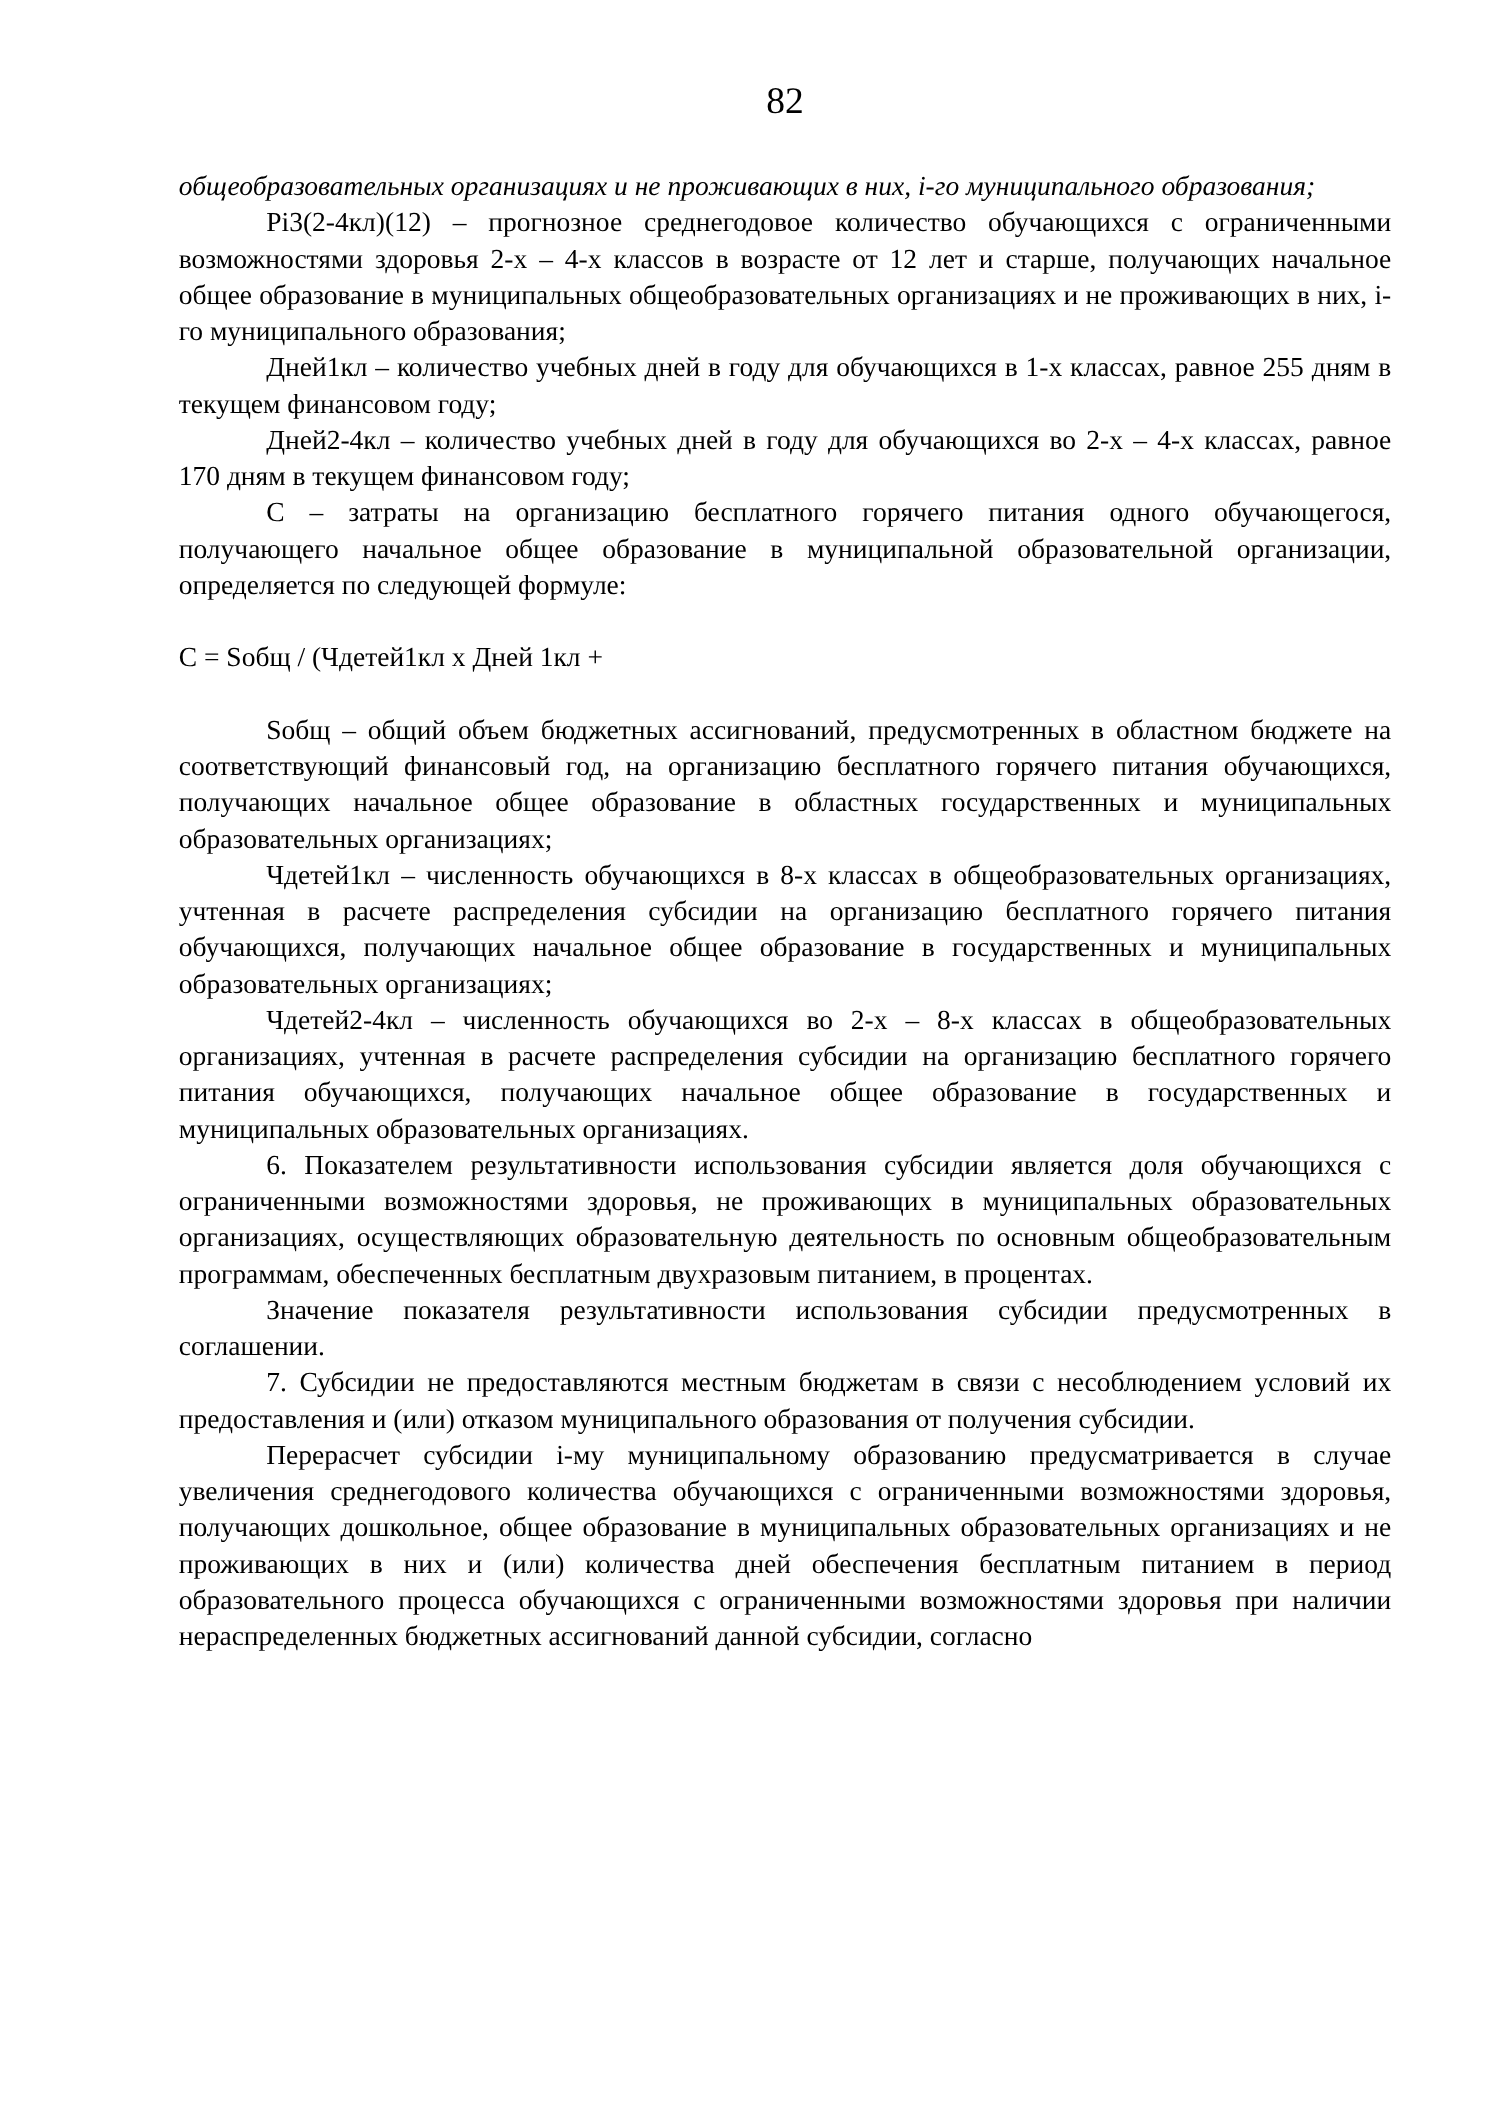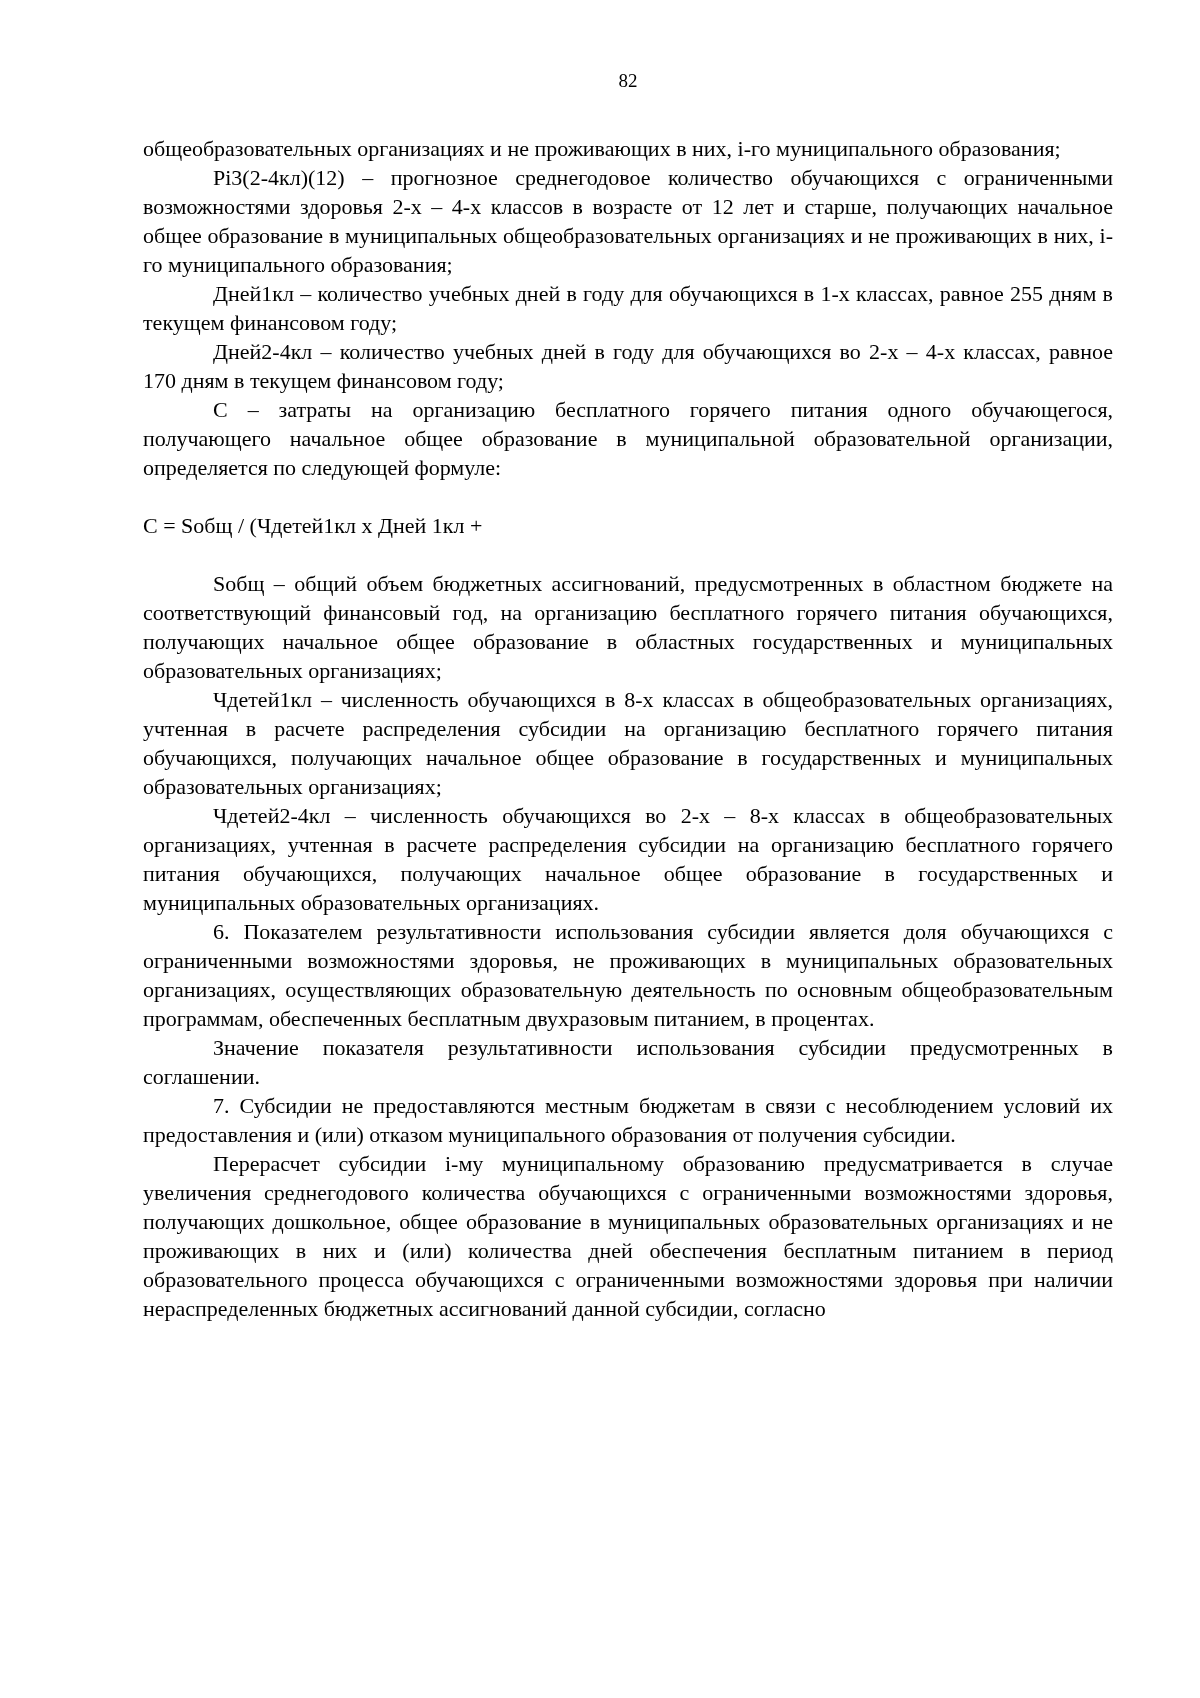--- a/index.html
+++ b/index.html
@@ -22,21 +22,21 @@
     width: 1200px;
     height: 1698px;
     background: #ffffff;
   }
   .page-number {
     position: absolute;
     left: 143px;
     top: 66px;
     width: 970px;
     text-align: center;
-    font-size: 19px;
+    font-size: 30px;
     line-height: 29px;
     color: #000000;
   }
   .content {
     position: absolute;
     left: 143px;
     top: 134px;
     width: 970px;
     font-size: 22px;
     line-height: 29px;
@@ -45,20 +45,21 @@
   }
   .content p {
     margin: 0;
     padding: 0;
   }
   .content p.body-para {
     text-indent: 70px;
   }
   .content p.body-para.no-indent {
     text-indent: 0;
+    font-style: italic;
   }
   .content p.formula-line {
     text-align: left;
     text-indent: 0;
     margin-top: 29px;
     margin-bottom: 29px;
   }
 </style>
 </head>
 <body>

